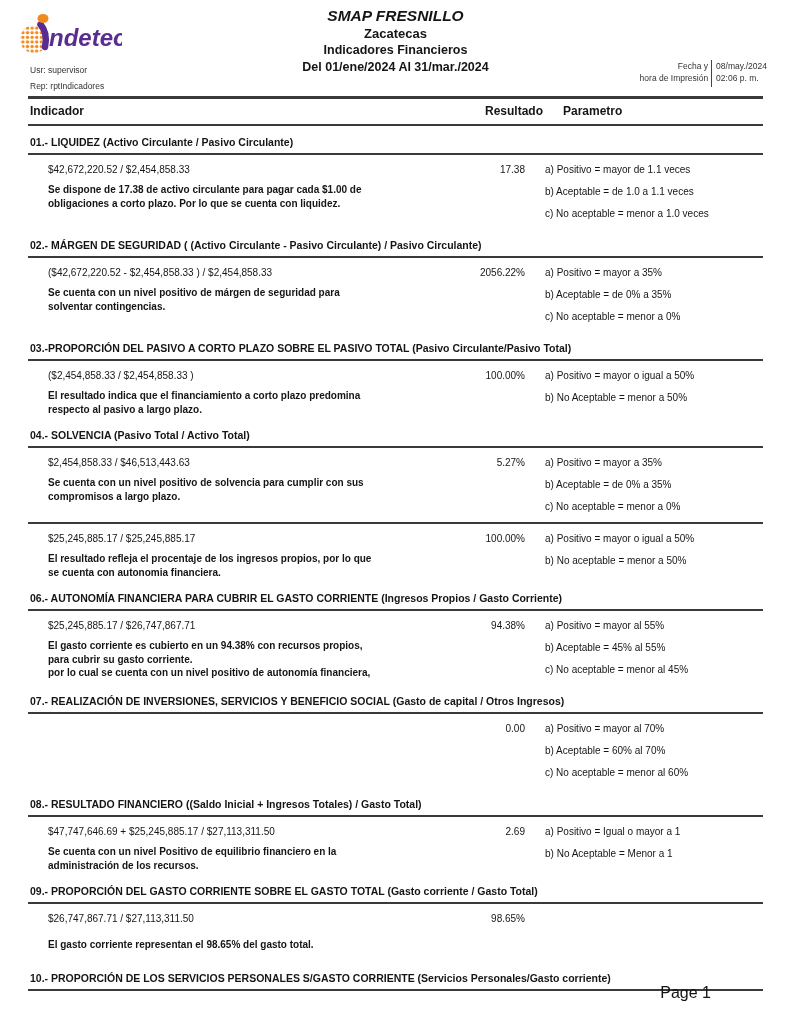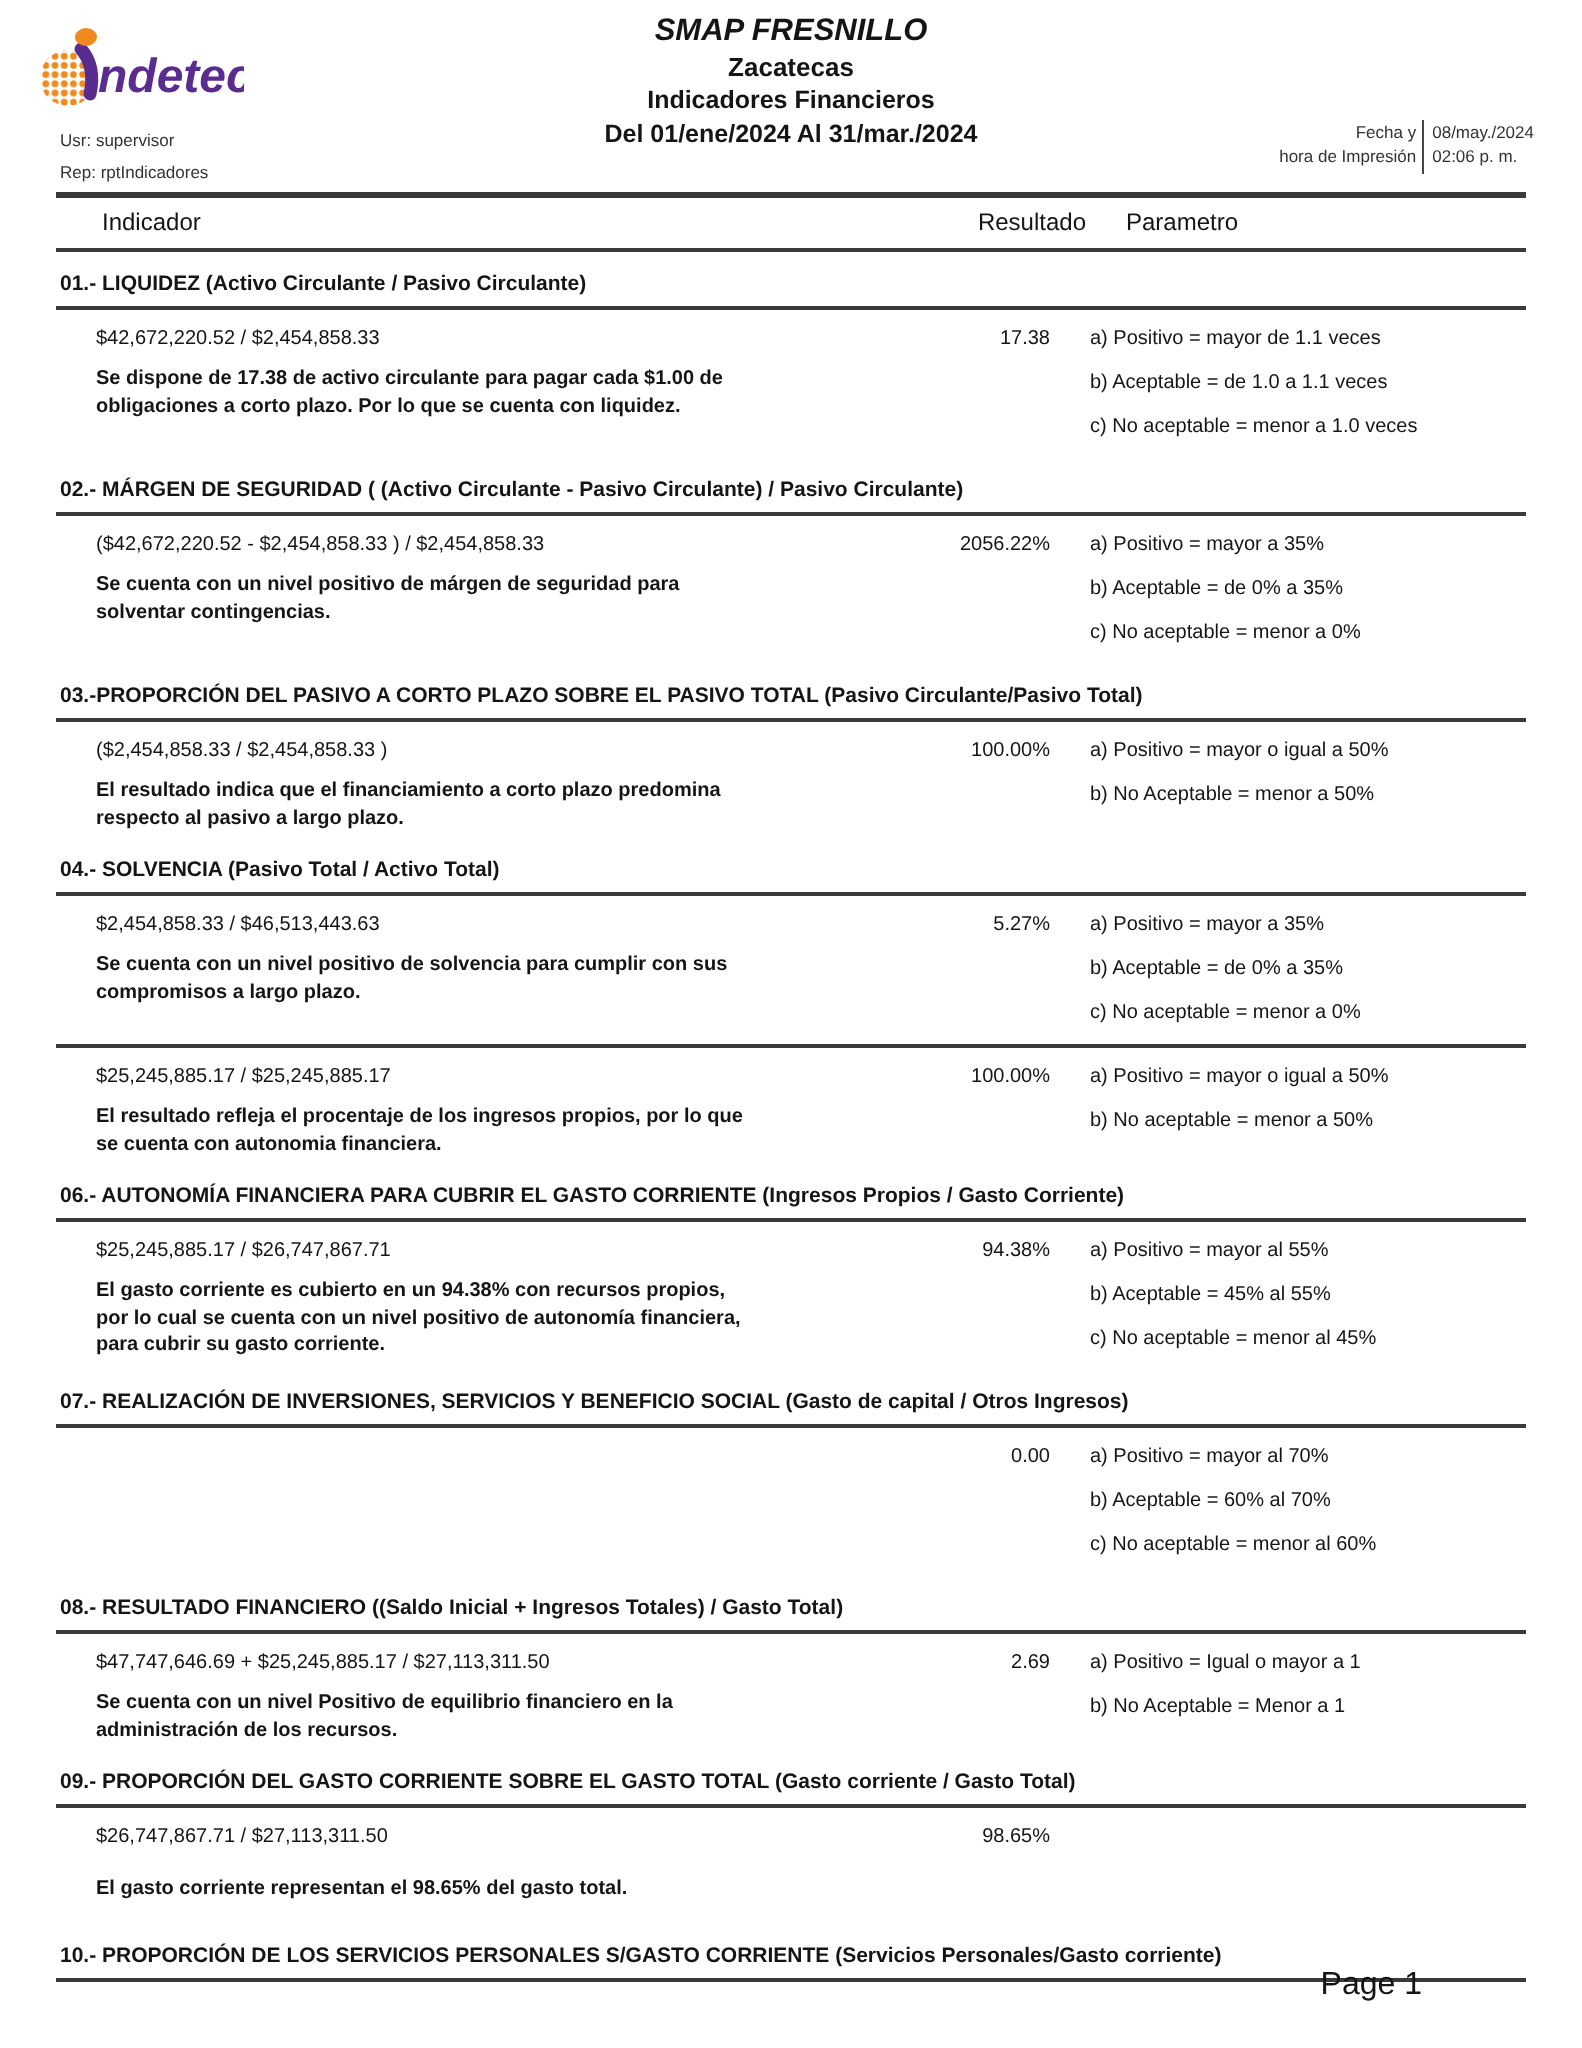--- a/index.html
+++ b/index.html
@@ -19,21 +19,21 @@
   .period      { font-size: 12.5px; font-weight: bold; line-height: 17px; }
   .meta-left { position: absolute; left: 30px; top: 62px; font-size: 8.5px; color: #333; line-height: 16px; }
   .print-info { position: absolute; right: 24px; top: 60px; display: flex; align-items: flex-start; font-size: 8.5px; color: #333; }
   .print-labels { text-align: right; line-height: 12px; }
   .vline { width: 1px; height: 27px; background: #444; margin: 0 4px 0 3px; }
   .print-values { text-align: left; line-height: 12px; }
   
   .content { padding: 0 28px; }
   .thick-rule { border-top: 3px solid #3a3a3a; }
   .mid-rule   { border-top: 2px solid #3a3a3a; }
-  .col-headers { display: flex; font-size: 12px; font-weight: normal; padding: 5px 0 6px 2px; margin-left: 21px; }
+  .col-headers { display: flex; font-size: 12px; font-weight: bold; padding: 5px 0 6px 2px; }
   .ch-indicator { flex: 1; }
   .ch-result { width: 97px; text-align: right; }
   .ch-param { margin-left: 20px; width: 200px; }
   .section { }
   .sec-title { font-size: 10.5px; font-weight: bold; padding: 10px 0 5px 2px; }
   .sec-rule { border-top: 2.5px solid #3a3a3a; }
   .sec-body { display: flex; padding-top: 8px; min-height: 58px; font-size: 10px; }
   .sb-left { margin-left: 20px; width: 372px; }
   .formula { line-height: 13px; min-height: 13px; }
   .desc { margin-top: 7px; line-height: 13.5px; font-weight: bold; }
@@ -197,22 +197,22 @@
     </section>
 
     <section class="section">
       <div class="sec-title">06.- AUTONOMÍA FINANCIERA PARA CUBRIR EL GASTO CORRIENTE (Ingresos Propios / Gasto Corriente)</div>
       <div class="sec-rule"></div>
       <div class="sec-body">
         <div class="sb-left">
           <div class="formula">$25,245,885.17 / $26,747,867.71</div>
           <div class="desc">
             <div>El gasto corriente es cubierto en un  94.38% con recursos propios,</div>
+            <div>para cubrir su gasto corriente.</div>
             <div>por lo cual se cuenta con un nivel positivo de autonomía financiera,</div>
-            <div>para cubrir su gasto corriente.</div>
           </div>
         </div>
         <div class="sb-result">94.38%</div>
         <div class="sb-params">
           <div class="param-item">a) Positivo = mayor al 55%</div>
           <div class="param-item">b) Aceptable = 45% al 55%</div>
           <div class="param-item">c) No aceptable = menor al 45%</div>
         </div>
       </div>
     </section>

